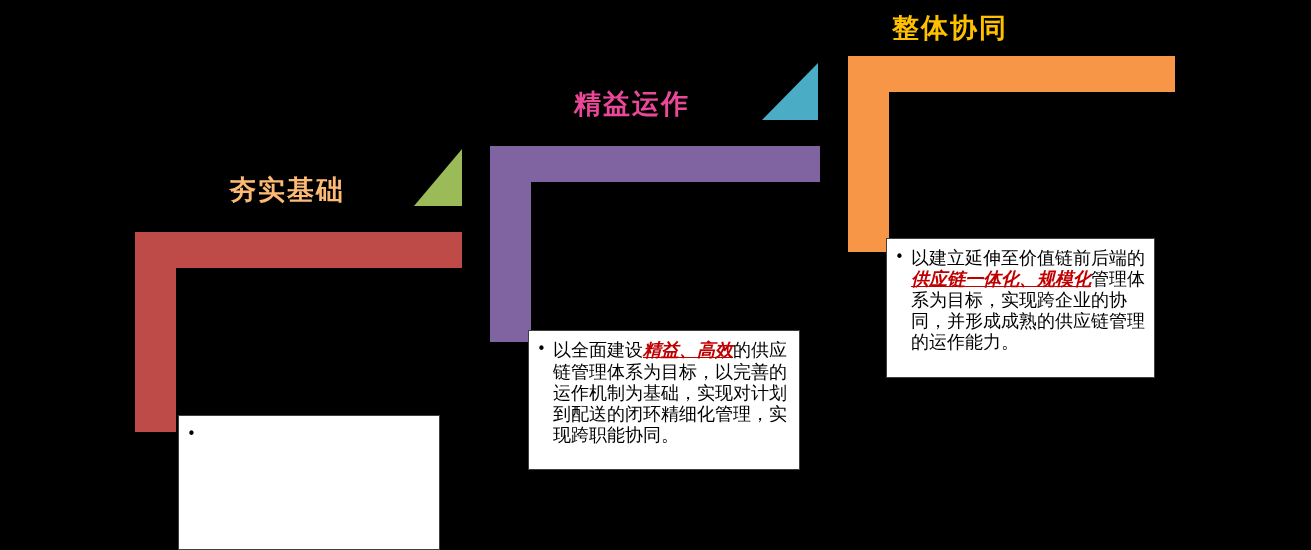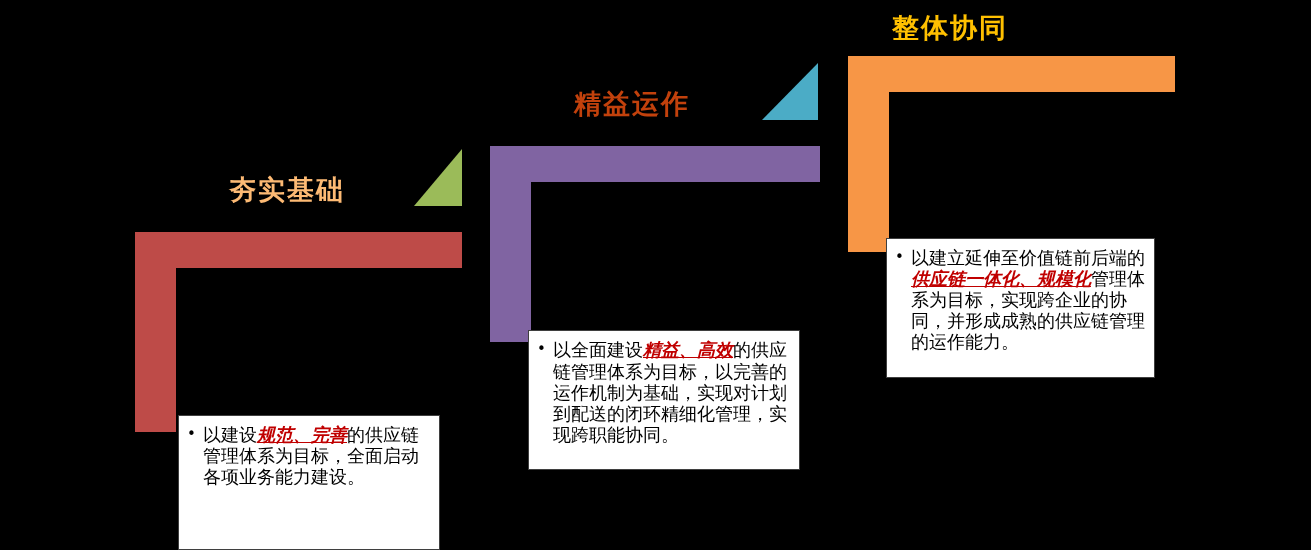--- a/index.html
+++ b/index.html
@@ -82,26 +82,25 @@
 
 <div class="stage">
 
   <div>
     <div class="title t1" style="color: #fdba74;">夯实基础</div>
     <div class="tri tri1" style="background: rgb(155, 187, 89);"></div>
     <div class="hbar hbar1" style="background: rgb(190, 75, 72);"></div>
     <div class="vbar vbar1" style="background: rgb(190, 75, 72);"></div>
     <div class="box box1">
       <span class="bullet">•</span>
-      <p class="txt"><span>以建设</span><span class="em" style="color: rgb(192, 0, 0);">规范、完善</span><span>的供应链管理体系为目标，全面启动各项业务能力建设。</span></p>
     </div>
   </div>
 
   <div>
-    <div class="title t2" style="color: #c2410c;">精益运作</div>
+    <div class="title t2" style="color: #ec4899;">精益运作</div>
     <div class="tri tri2" style="background: rgb(75, 172, 198);"></div>
     <div class="hbar hbar2" style="background: rgb(128, 100, 162);"></div>
     <div class="vbar vbar2" style="background: rgb(128, 100, 162);"></div>
     <div class="box box2">
       <span class="bullet">•</span>
       <p class="txt"><span>以全面建设</span><span class="em" style="color: rgb(192, 0, 0); font-family: Liberation Serif, serif;">精益、高效</span><span>的供应链管理体系为目标，以完善的运作机制为基础，实现对计划到配送的闭环精细化管理，实现跨职能协同。</span></p>
     </div>
   </div>
 
   <div>

